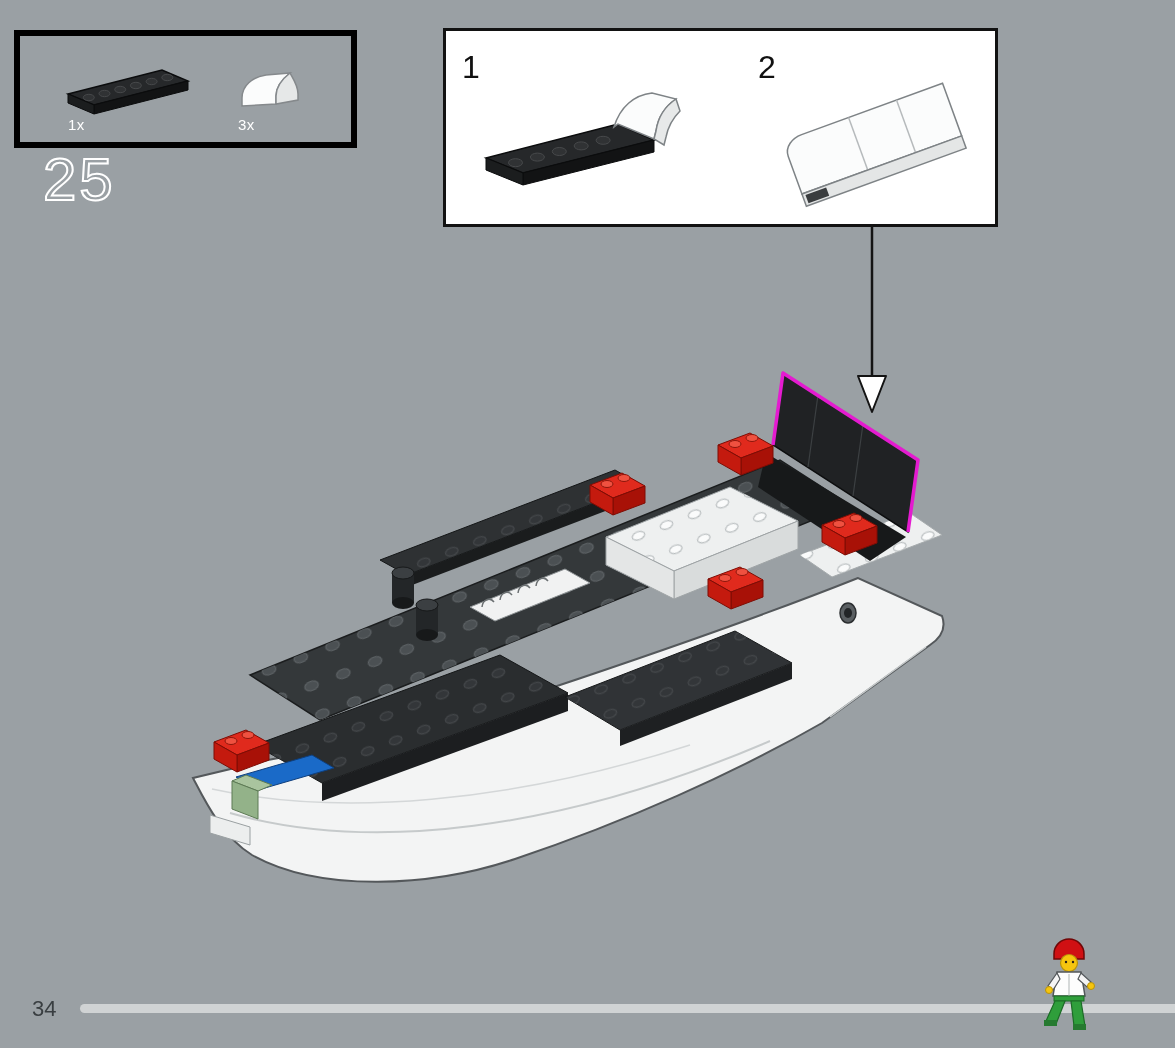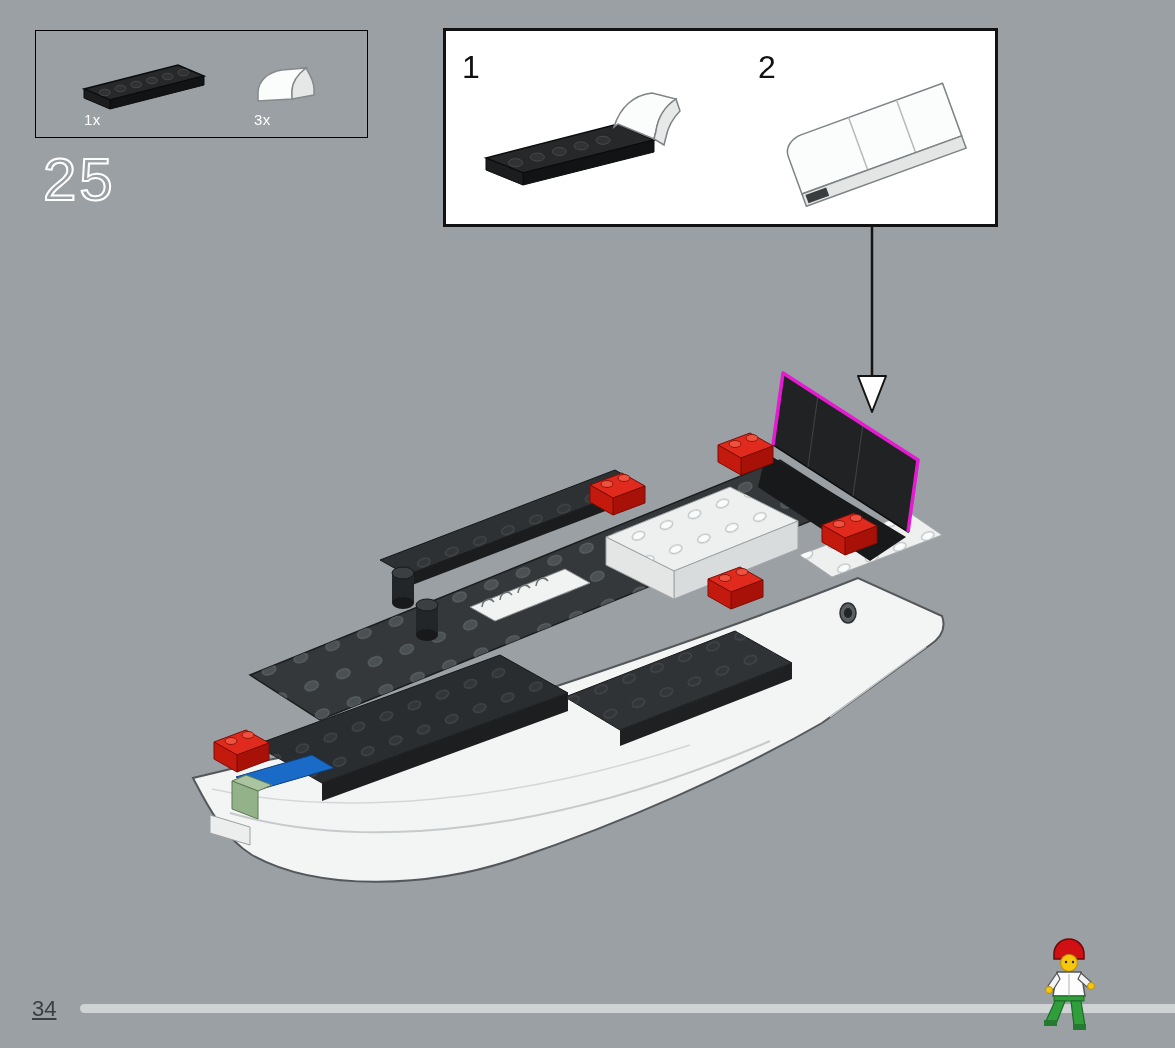--- a/index.html
+++ b/index.html
@@ -6,22 +6,22 @@
   body{
     width:1175px;height:1048px;
     background:#9aa0a4;
     font-family:"Liberation Sans", sans-serif;
     position:relative;overflow:hidden;
   }
   .abs{position:absolute;}
 
   
   .parts-box{
-    left:35px;top:30px;width:331px;height:106px;
-    border:1px solid #000000;
+    left:14px;top:30px;width:331px;height:106px;
+    border:6px solid #000000;
   }
   .part-label{
     position:absolute;color:#ffffff;font-size:15px;letter-spacing:.5px;
   }
 
   
   .step-number{
     left:43px;top:150px;
     font-size:60px;line-height:1;
     color:transparent;
@@ -33,21 +33,21 @@
   .callout{
     left:443px;top:28px;width:549px;height:193px;
     background:#ffffff;border:3px solid #121212;
   }
   .callout-number{
     position:absolute;color:#111;font-size:32px;
   }
 
   
   .page-number{
-    left:32px;top:996px;color:#393e41;font-size:22px;text-decoration:underline;
+    left:32px;top:996px;color:#393e41;font-size:22px;
   }
   .progress-bar{
     left:80px;top:1004px;width:1095px;height:9px;
     background:#d0d3d4;border-radius:5px 0 0 5px;
   }
   svg{display:block;}
 </style>
 </head>
 <body>
 

